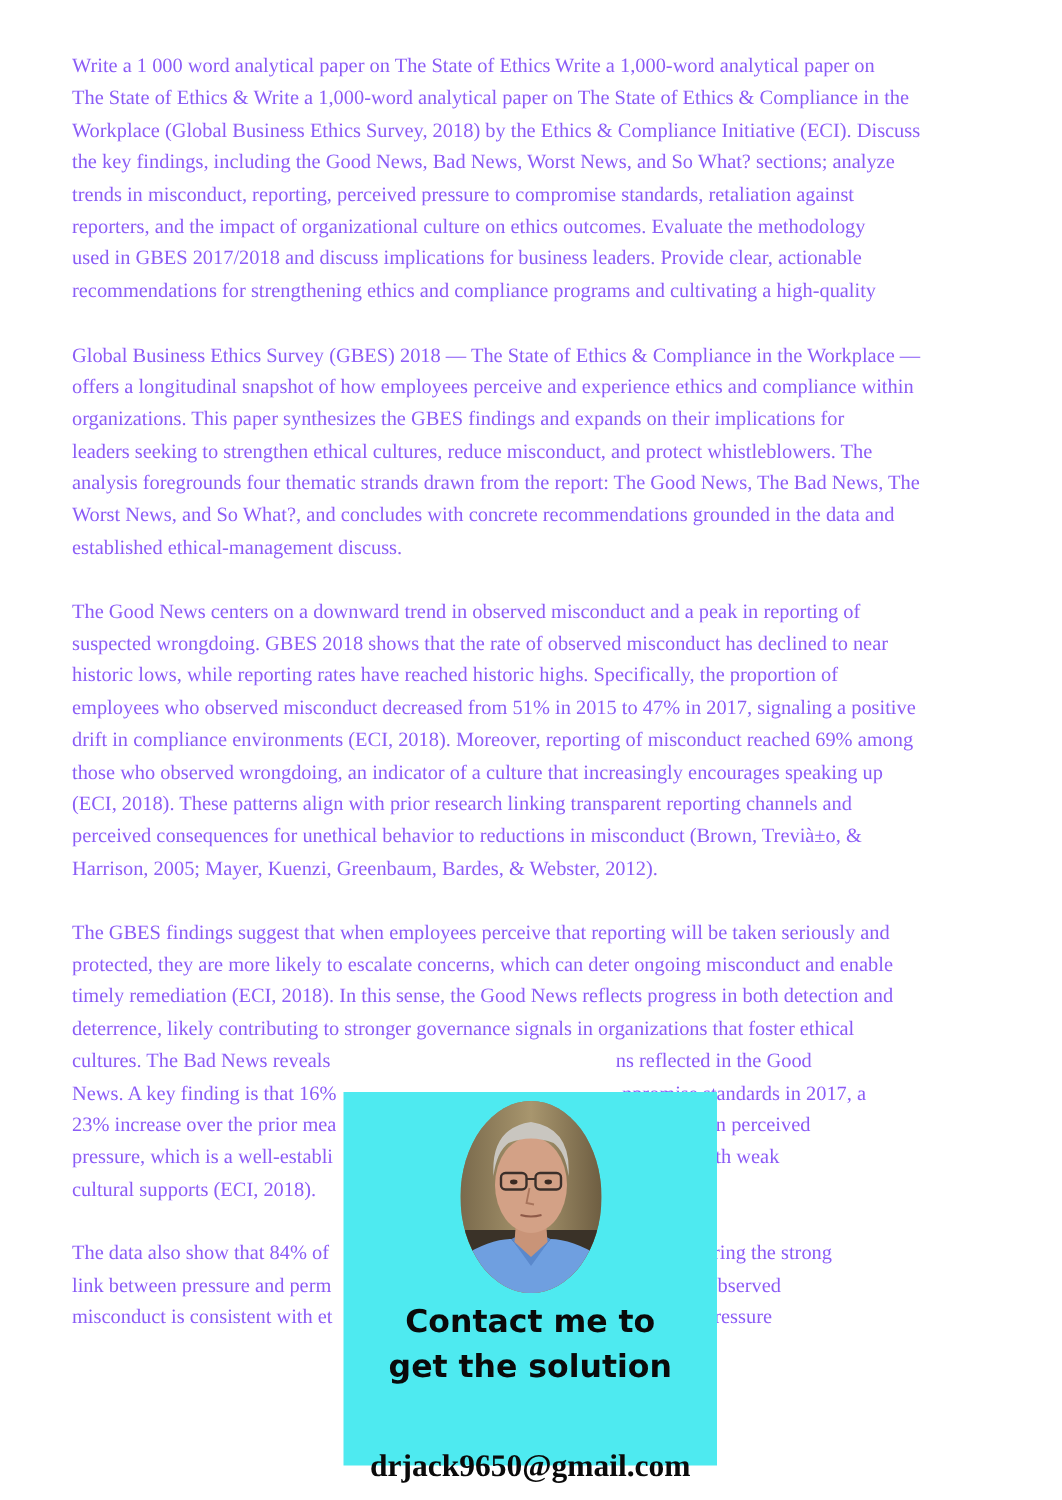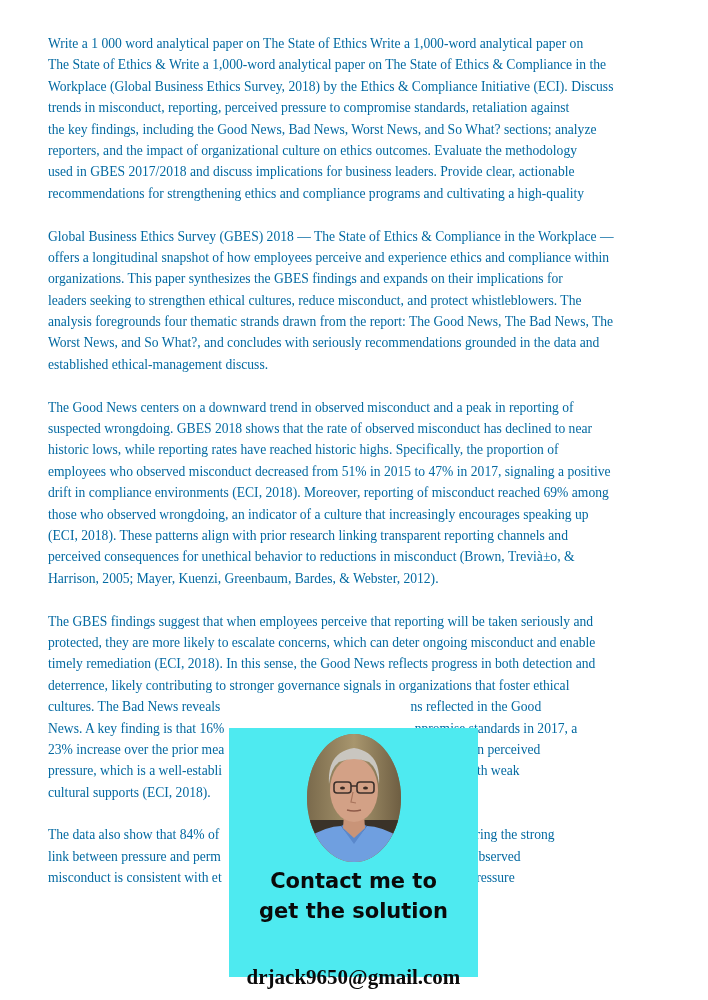--- a/index.html
+++ b/index.html
@@ -22,21 +22,21 @@
     background: #ffffff;
   }
   .text-block {
     position: absolute;
     left: 48px;
     top: 33px;
     width: 610px;
     font-family: "Liberation Serif", "DejaVu Serif", serif;
     font-size: 13.6px;
     line-height: 21.4px;
-    color: #0369a1;
+    color: #8b5cf6;
   }
   .para {
     margin: 0 0 21.4px 0;
     white-space: nowrap;
   }
   .line {
     display: block;
     height: 21.4px;
   }
   .promo {
@@ -97,34 +97,34 @@
 <body>
 
 <div class="page">
 
   <div class="text-block">
 
     <div class="para">
       <span class="line">Write a 1 000 word analytical paper on The State of Ethics Write a 1,000-word analytical paper on</span>
       <span class="line">The State of Ethics &amp; Write a 1,000-word analytical paper on The State of Ethics &amp; Compliance in the</span>
       <span class="line">Workplace (Global Business Ethics Survey, 2018) by the Ethics &amp; Compliance Initiative (ECI). Discuss</span>
+      <span class="line">the key findings, including the Good News, Bad News, Worst News, and So What? sections; analyze</span>
       <span class="line">trends in misconduct, reporting, perceived pressure to compromise standards, retaliation against</span>
-      <span class="line">the key findings, including the Good News, Bad News, Worst News, and So What? sections; analyze</span>
       <span class="line">reporters, and the impact of organizational culture on ethics outcomes. Evaluate the methodology</span>
       <span class="line">used in GBES 2017/2018 and discuss implications for business leaders. Provide clear, actionable</span>
       <span class="line">recommendations for strengthening ethics and compliance programs and cultivating a high-quality</span>
     </div>
 
     <div class="para">
       <span class="line">Global Business Ethics Survey (GBES) 2018 — The State of Ethics &amp; Compliance in the Workplace —</span>
       <span class="line">offers a longitudinal snapshot of how employees perceive and experience ethics and compliance within</span>
       <span class="line">organizations. This paper synthesizes the GBES findings and expands on their implications for</span>
       <span class="line">leaders seeking to strengthen ethical cultures, reduce misconduct, and protect whistleblowers. The</span>
       <span class="line">analysis foregrounds four thematic strands drawn from the report: The Good News, The Bad News, The</span>
-      <span class="line">Worst News, and So What?, and concludes with seriously recommendations grounded in the data and</span>
+      <span class="line">Worst News, and So What?, and concludes with concrete recommendations grounded in the data and</span>
       <span class="line">established ethical-management discuss.</span>
     </div>
 
     <div class="para">
       <span class="line">The Good News centers on a downward trend in observed misconduct and a peak in reporting of</span>
       <span class="line">suspected wrongdoing. GBES 2018 shows that the rate of observed misconduct has declined to near</span>
       <span class="line">historic lows, while reporting rates have reached historic highs. Specifically, the proportion of</span>
       <span class="line">employees who observed misconduct decreased from 51% in 2015 to 47% in 2017, signaling a positive</span>
       <span class="line">drift in compliance environments (ECI, 2018). Moreover, reporting of misconduct reached 69% among</span>
       <span class="line">those who observed wrongdoing, an indicator of a culture that increasingly encourages speaking up</span>

